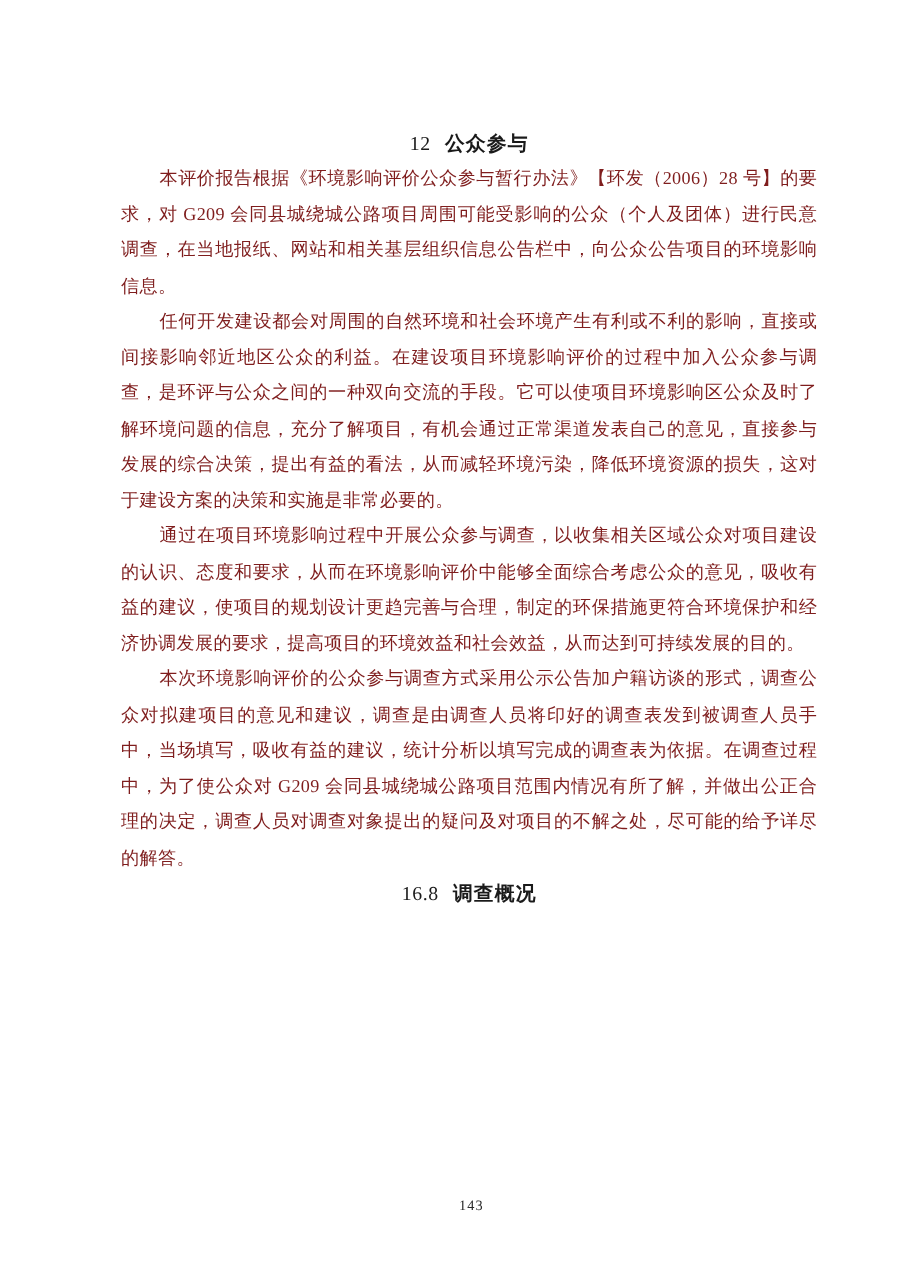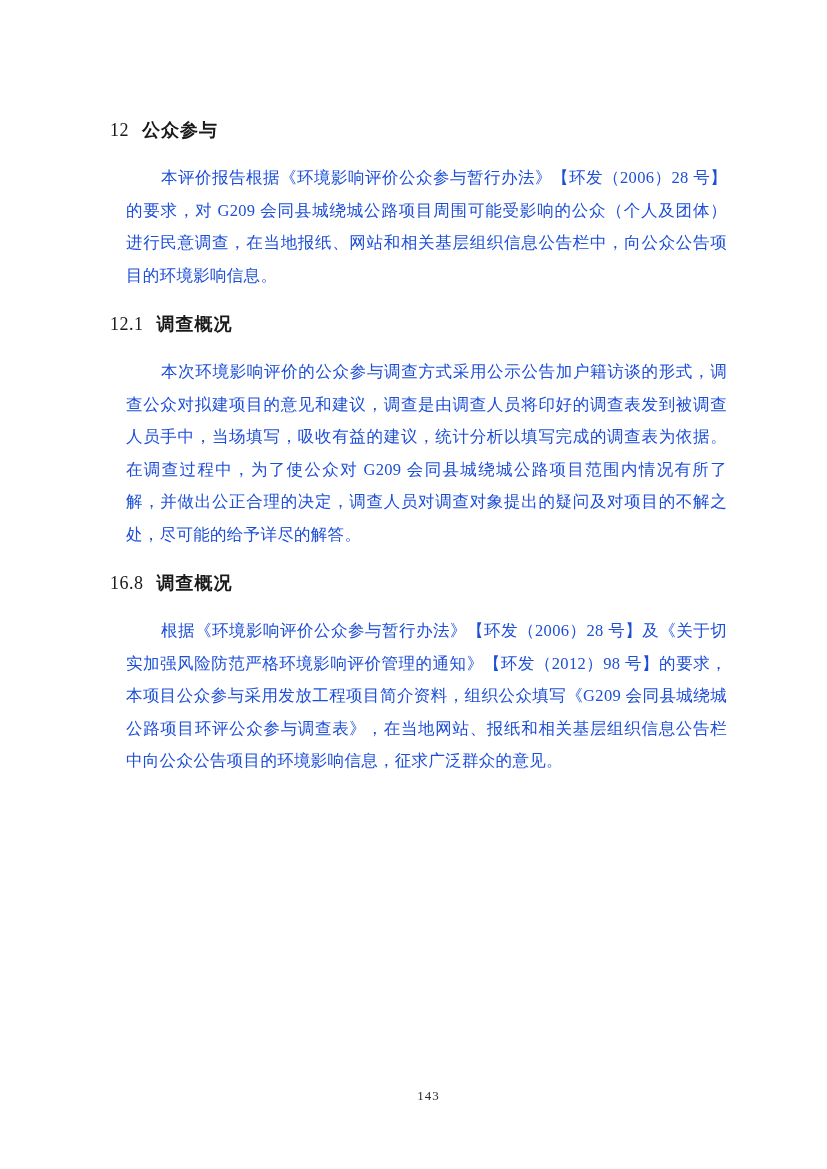--- a/index.html
+++ b/index.html
@@ -21,42 +21,42 @@
     left: 110px;
     top: 114px;
     width: 633px;
   }
   .sec-heading {
     margin: 0;
     font-size: 18px;
     line-height: 32px;
     font-weight: bold;
     color: #1a1a1a;
-    text-align: left;
+    text-align: center;
   }
   .sec-heading .sec-num {
     font-family: "Liberation Serif", "DejaVu Serif", serif;
     font-weight: normal;
     margin-right: 13px;
     letter-spacing: 0.5px;
   }
   .sec-heading .sec-title {
     font-family: "Liberation Sans", "DejaVu Sans", sans-serif;
     font-weight: bold;
     letter-spacing: 1px;
   }
   p.body-para {
-    margin: 16px;
+    margin: 0;
     font-size: 16.5px;
     line-height: 32.5px;
     text-align: justify;
     text-justify: inter-character;
     text-indent: 35px;
     letter-spacing: 0.3px;
-    color: #1d4ed8;
+    color: #7f1d1d;
     word-break: break-all;
   }
   .page-number {
     position: absolute;
     top: 1088px;
     left: 15px;
     width: 100%;
     text-align: center;
     font-size: 13px;
     letter-spacing: 1px;
@@ -68,30 +68,28 @@
 
 <div class="page">
   <div class="content">
 
     <h1 class="sec-heading">
       <span class="sec-num">12</span><span class="sec-title">公众参与</span>
     </h1>
 
     <p class="body-para">本评价报告根据《环境影响评价公众参与暂行办法》【环发（2006）28 号】的要求，对 G209 会同县城绕城公路项目周围可能受影响的公众（个人及团体）进行民意调查，在当地报纸、网站和相关基层组织信息公告栏中，向公众公告项目的环境影响信息。</p>
 
+    <p class="body-para">任何开发建设都会对周围的自然环境和社会环境产生有利或不利的影响，直接或间接影响邻近地区公众的利益。在建设项目环境影响评价的过程中加入公众参与调查，是环评与公众之间的一种双向交流的手段。它可以使项目环境影响区公众及时了解环境问题的信息，充分了解项目，有机会通过正常渠道发表自己的意见，直接参与发展的综合决策，提出有益的看法，从而减轻环境污染，降低环境资源的损失，这对于建设方案的决策和实施是非常必要的。</p>
 
+    <p class="body-para">通过在项目环境影响过程中开展公众参与调查，以收集相关区域公众对项目建设的认识、态度和要求，从而在环境影响评价中能够全面综合考虑公众的意见，吸收有益的建议，使项目的规划设计更趋完善与合理，制定的环保措施更符合环境保护和经济协调发展的要求，提高项目的环境效益和社会效益，从而达到可持续发展的目的。</p>
 
-    <h2 class="sec-heading">
-      <span class="sec-num">12.1</span><span class="sec-title">调查概况</span>
-    </h2>
 
     <p class="body-para">本次环境影响评价的公众参与调查方式采用公示公告加户籍访谈的形式，调查公众对拟建项目的意见和建议，调查是由调查人员将印好的调查表发到被调查人员手中，当场填写，吸收有益的建议，统计分析以填写完成的调查表为依据。在调查过程中，为了使公众对 G209 会同县城绕城公路项目范围内情况有所了解，并做出公正合理的决定，调查人员对调查对象提出的疑问及对项目的不解之处，尽可能的给予详尽的解答。</p>
 
     <h2 class="sec-heading">
       <span class="sec-num">16.8</span><span class="sec-title">调查概况</span>
     </h2>
 
-    <p class="body-para">根据《环境影响评价公众参与暂行办法》【环发（2006）28 号】及《关于切实加强风险防范严格环境影响评价管理的通知》【环发（2012）98 号】的要求，本项目公众参与采用发放工程项目简介资料，组织公众填写《G209 会同县城绕城公路项目环评公众参与调查表》，在当地网站、报纸和相关基层组织信息公告栏中向公众公告项目的环境影响信息，征求广泛群众的意见。</p>
 
   </div>
 
   <div class="page-number">143</div>
 </div>
 
 </body></html>

